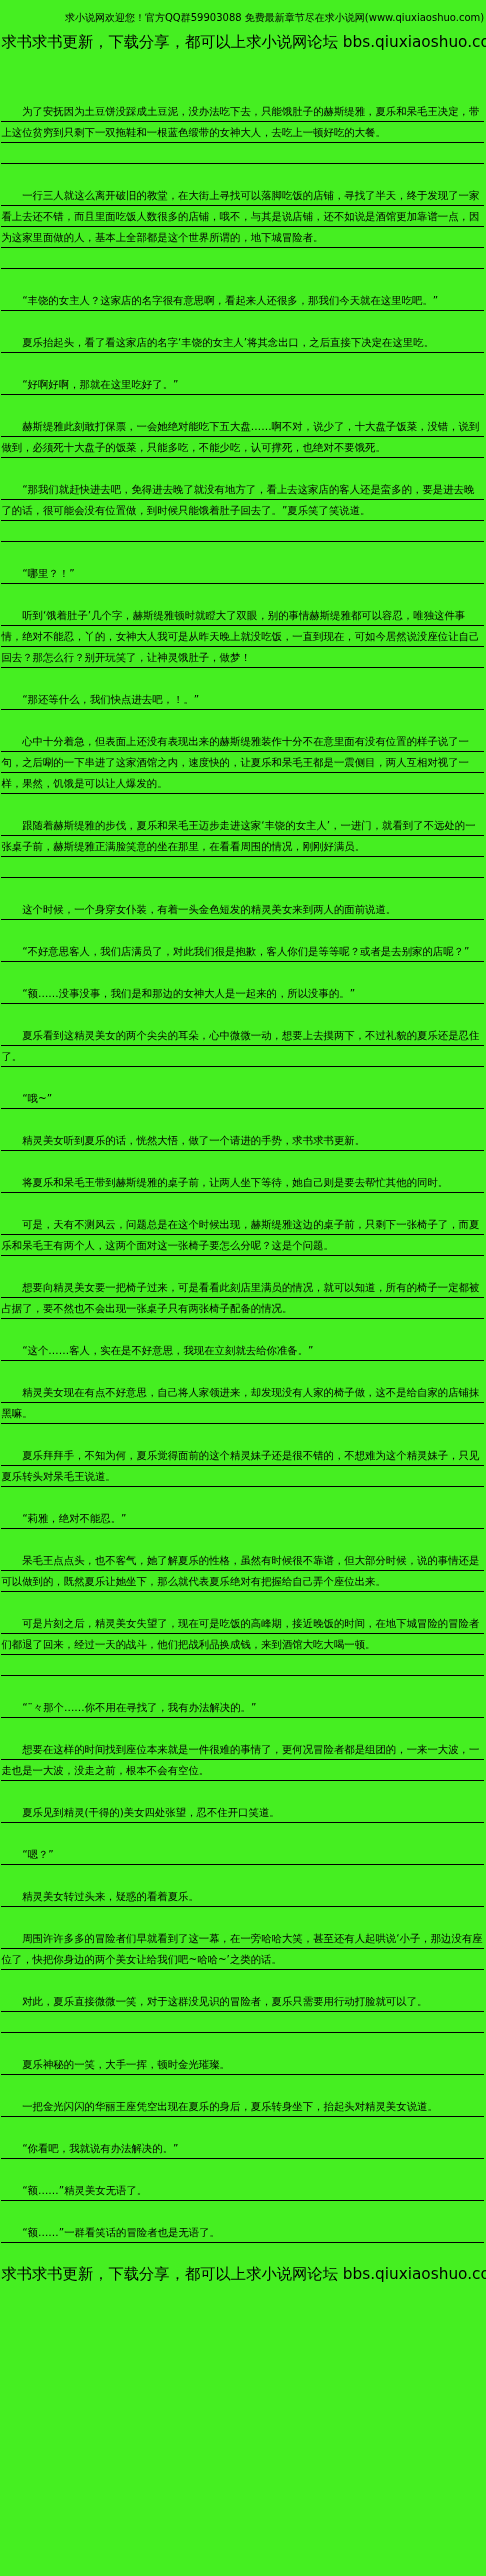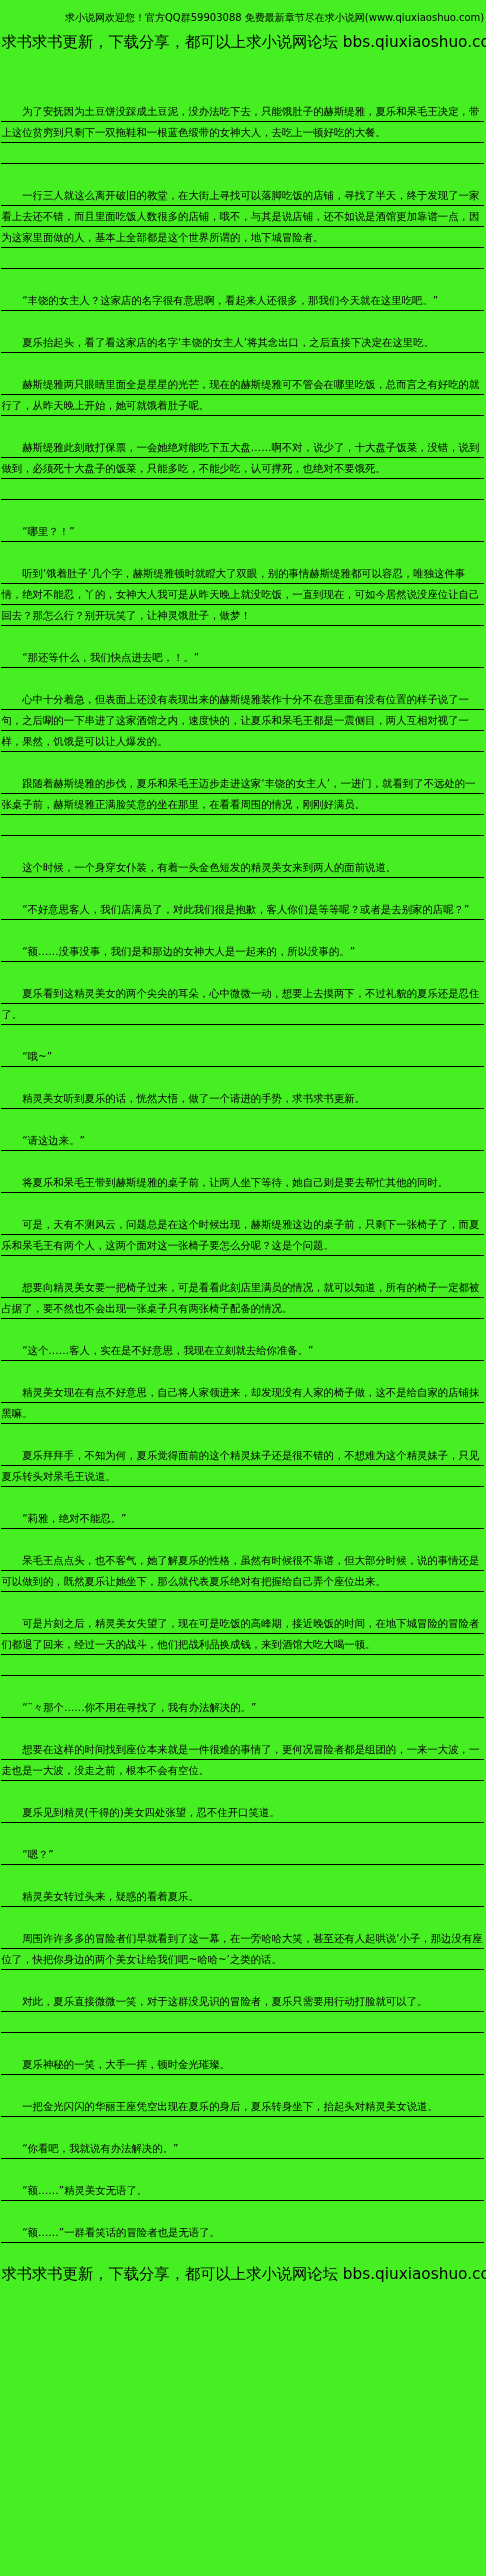--- a/index.html
+++ b/index.html
@@ -72,36 +72,36 @@
 
   <div class="promo-line">求书求书更新，下载分享，都可以上求小说网论坛 bbs.qiuxiaoshuo.com</div>
 
   <div class="novel-body">
       <p class="para">为了安抚因为土豆饼没踩成土豆泥，没办法吃下去，只能饿肚子的赫斯缇雅，夏乐和呆毛王决定，带上这位贫穷到只剩下一双拖鞋和一根蓝色缎带的女神大人，去吃上一顿好吃的大餐。</p>
       <div class="sep"></div>
       <p class="para">一行三人就这么离开破旧的教堂，在大街上寻找可以落脚吃饭的店铺，寻找了半天，终于发现了一家看上去还不错，而且里面吃饭人数很多的店铺，哦不，与其是说店铺，还不如说是酒馆更加靠谱一点，因为这家里面做的人，基本上全部都是这个世界所谓的，地下城冒险者。</p>
       <div class="sep"></div>
       <p class="para">“丰饶的女主人？这家店的名字很有意思啊，看起来人还很多，那我们今天就在这里吃吧。”</p>
       <p class="para">夏乐抬起头，看了看这家店的名字‘丰饶的女主人’将其念出口，之后直接下决定在这里吃。</p>
-      <p class="para">赫斯缇雅两只眼睛里面全是星星的光芒，现在的赫斯缇雅可不管会在哪里吃饭，总而言之有好吃的就行了，从昨天晚上开始，她可就饿着肚子呢。</p>
+      <p class="para">“好啊好啊，那就在这里吃好了。”</p>
       <p class="para">赫斯缇雅此刻敢打保票，一会她绝对能吃下五大盘……啊不对，说少了，十大盘子饭菜，没错，说到做到，必须死十大盘子的饭菜，只能多吃，不能少吃，认可撑死，也绝对不要饿死。</p>
+      <p class="para">“那我们就赶快进去吧，免得进去晚了就没有地方了，看上去这家店的客人还是蛮多的，要是进去晚了的话，很可能会没有位置做，到时候只能饿着肚子回去了。”夏乐笑了笑说道。</p>
       <div class="sep"></div>
       <p class="para">“哪里？！”</p>
       <p class="para">听到‘饿着肚子’几个字，赫斯缇雅顿时就瞪大了双眼，别的事情赫斯缇雅都可以容忍，唯独这件事情，绝对不能忍，丫的，女神大人我可是从昨天晚上就没吃饭，一直到现在，可如今居然说没座位让自己回去？那怎么行？别开玩笑了，让神灵饿肚子，做梦！</p>
       <p class="para">“那还等什么，我们快点进去吧，！。”</p>
       <p class="para">心中十分着急，但表面上还没有表现出来的赫斯缇雅装作十分不在意里面有没有位置的样子说了一句，之后唰的一下串进了这家酒馆之内，速度快的，让夏乐和呆毛王都是一震侧目，两人互相对视了一样，果然，饥饿是可以让人爆发的。</p>
       <p class="para">跟随着赫斯缇雅的步伐，夏乐和呆毛王迈步走进这家‘丰饶的女主人’，一进门，就看到了不远处的一张桌子前，赫斯缇雅正满脸笑意的坐在那里，在看看周围的情况，刚刚好满员。</p>
       <div class="sep"></div>
       <p class="para">这个时候，一个身穿女仆装，有着一头金色短发的精灵美女来到两人的面前说道。</p>
       <p class="para">“不好意思客人，我们店满员了，对此我们很是抱歉，客人你们是等等呢？或者是去别家的店呢？”</p>
       <p class="para">“额……没事没事，我们是和那边的女神大人是一起来的，所以没事的。”</p>
       <p class="para">夏乐看到这精灵美女的两个尖尖的耳朵，心中微微一动，想要上去摸两下，不过礼貌的夏乐还是忍住了。</p>
       <p class="para">“哦~”</p>
       <p class="para">精灵美女听到夏乐的话，恍然大悟，做了一个请进的手势，求书求书更新。</p>
-      <p class="para">“请这边来。”</p>
       <p class="para">将夏乐和呆毛王带到赫斯缇雅的桌子前，让两人坐下等待，她自己则是要去帮忙其他的同时。</p>
       <p class="para">可是，天有不测风云，问题总是在这个时候出现，赫斯缇雅这边的桌子前，只剩下一张椅子了，而夏乐和呆毛王有两个人，这两个面对这一张椅子要怎么分呢？这是个问题。</p>
       <p class="para">想要向精灵美女要一把椅子过来，可是看看此刻店里满员的情况，就可以知道，所有的椅子一定都被占据了，要不然也不会出现一张桌子只有两张椅子配备的情况。</p>
       <p class="para">“这个……客人，实在是不好意思，我现在立刻就去给你准备。”</p>
       <p class="para">精灵美女现在有点不好意思，自己将人家领进来，却发现没有人家的椅子做，这不是给自家的店铺抹黑嘛。</p>
       <p class="para">夏乐拜拜手，不知为何，夏乐觉得面前的这个精灵妹子还是很不错的，不想难为这个精灵妹子，只见夏乐转头对呆毛王说道。</p>
       <p class="para">“莉雅，绝对不能忍。”</p>
       <p class="para">呆毛王点点头，也不客气，她了解夏乐的性格，虽然有时候很不靠谱，但大部分时候，说的事情还是可以做到的，既然夏乐让她坐下，那么就代表夏乐绝对有把握给自己弄个座位出来。</p>
       <p class="para">可是片刻之后，精灵美女失望了，现在可是吃饭的高峰期，接近晚饭的时间，在地下城冒险的冒险者们都退了回来，经过一天的战斗，他们把战利品换成钱，来到酒馆大吃大喝一顿。</p>
       <div class="sep"></div>

